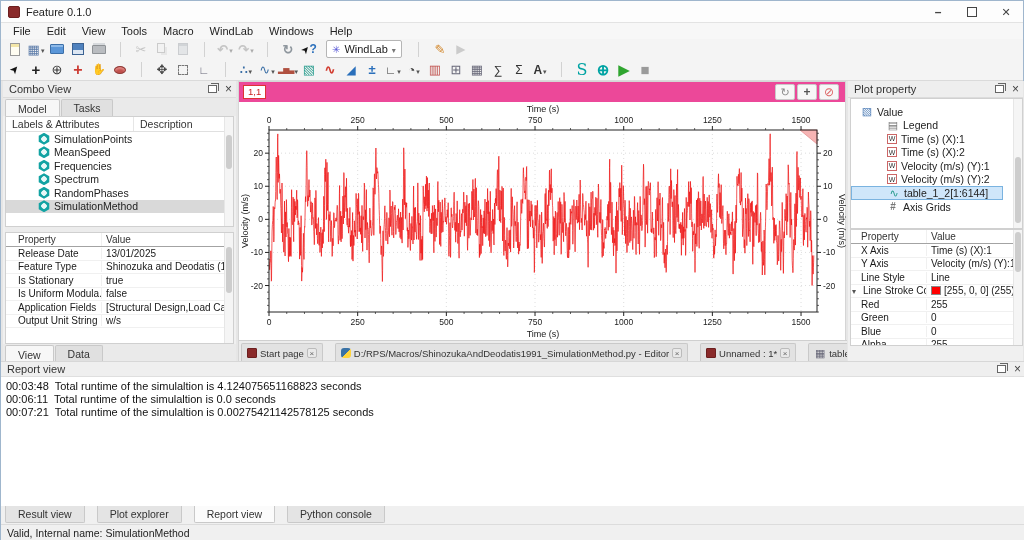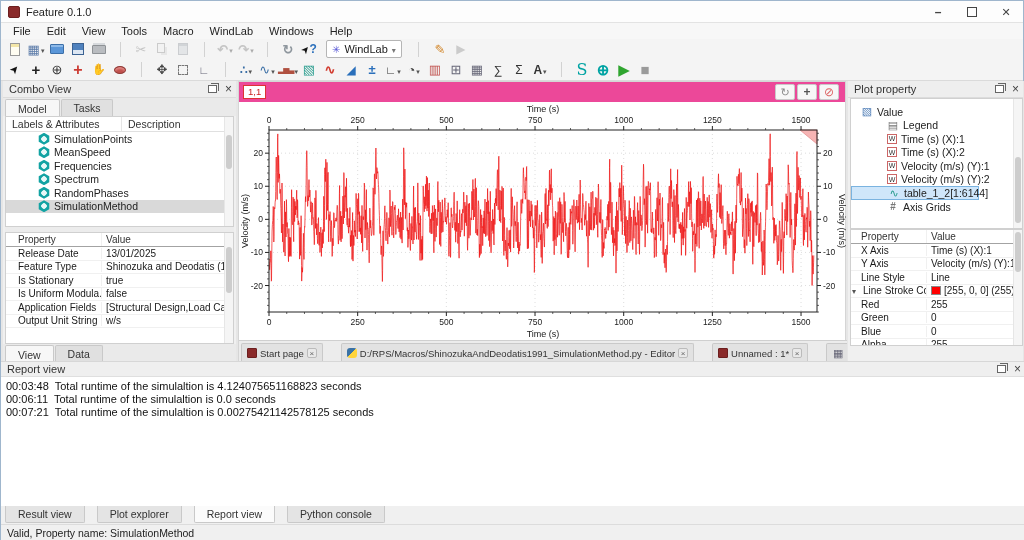--- a/index.html
+++ b/index.html
@@ -90,21 +90,21 @@
   .float-btn { width:9px; height:8px; border:1px solid #666; background:#fff; position:relative; margin-right:8px; }
   .float-btn::before { content:""; position:absolute; left:2px; top:-3px; width:7px; height:7px; border:1px solid #666; border-bottom:none; border-left:none; background:transparent; }
   .close-btn::before { content:"×"; font-size:12px; color:#444; line-height:10px; }
 
   .tabrow { display:flex; align-items:flex-end; height:18px; padding-left:2px; background:#eaeaea; }
   .qtab { padding:2px 12px 2px 12px; font-size:10.5px; border:1px solid #c9c9c9; border-bottom:none; background:#e0e0e0; color:#333; margin-right:1px; border-radius:2px 2px 0 0; }
   .qtab.active { background:#f7f7f7; position:relative; top:1px; padding-top:3px; }
 
   .treebox { background:#fff; border:1px solid #d0d0d0; position:relative; overflow:hidden; }
   .tree-head { display:flex; height:15px; border-bottom:1px solid #e0e0e0; font-size:10.5px; color:#333; }
-  .tree-head .c1 { width:116px; padding:1px 0 0 6px; border-right:1px solid #e6e6e6; }
+  .tree-head .c1 { width:128px; padding:1px 0 0 6px; border-right:1px solid #e6e6e6; }
   .tree-head .c2 { flex:1; padding:1px 0 0 6px; }
   .trow { display:flex; align-items:center; height:13.5px; padding-left:32px; gap:4px; font-size:10.5px; color:#222; }
   .trow.sel { background:#d9d9d9; }
   .trow .tlabel { white-space:nowrap; }
   .ticon { display:inline-flex; align-items:center; justify-content:center; width:12px; height:12px; flex:0 0 12px; }
   .ticon.hexi { background:radial-gradient(circle, #e7f8f8 0 2.5px, #12a3a3 3px); clip-path:polygon(50% 0,94% 25%,94% 75%,50% 100%,6% 75%,6% 25%); }
 
   .propgrid { background:#fff; border:1px solid #d0d0d0; position:relative; overflow:hidden; font-size:10px; }
   .phead { display:flex; height:14px; border-bottom:1px solid #a3a3a3; color:#333; }
   .prow { display:flex; height:13.5px; border-bottom:1px solid #f0f0f0; align-items:center; }
@@ -123,21 +123,21 @@
   #left-split { position:absolute; left:2px; top:146px; width:229px; height:5px; background:#ececec; }
   #left-props { position:absolute; left:2px; top:151px; width:229px; height:112px; }
   #left-props .pkey { width:96px; }
   #left-tabs { position:absolute; left:0px; top:263px; width:233px; }
 
   
   #right-dock { left:847px; top:0; width:175px; height:280px; }
   #right-tree { position:absolute; left:2px; top:17px; width:173px; height:131px; padding-top:6px; }
   #right-tree .trow { padding-left:36px; }
   #right-tree .trow.root { padding-left:10px; }
-  #right-tree .trow.sel { background:#cfe6fa; border:1px solid #7ab3e0; height:14px; width:128px; }
+  #right-tree .trow.sel { background:#cfe6fa; border:1px solid #7ab3e0; height:14px; width:152px; }
   #right-props { position:absolute; left:2px; top:148px; width:173px; height:117px; }
   #right-props .pkey { width:76px; padding-left:10px; }
   .ticon[data-icon="graph-icon"]::before { content:"▧"; color:#4a7ab5; font-size:11px; }
   .ticon[data-icon="legend-icon"]::before { content:"▤"; color:#777; font-size:11px; }
   .ticon[data-icon="axis-w-icon"] { width:10px; height:10px; flex:0 0 10px; border:1px solid #c66; background:#fff; font-size:7px; color:#333; }
   .ticon[data-icon="axis-w-icon"]::before { content:"W"; }
   .ticon[data-icon="curve-icon"]::before { content:"∿"; color:#2a9d8f; font-size:11px; }
   .ticon[data-icon="axis-grids-icon"]::before { content:"#"; color:#777; font-weight:bold; font-size:10px; }
 
   
@@ -147,21 +147,21 @@
   .strip-btns { position:absolute; right:6px; top:2px; display:flex; gap:2px; }
   .sbtn { width:20px; height:16px; border:1px solid #c9c9c9; background:#f7f7f7; border-radius:2px; display:flex; align-items:center; justify-content:center; }
   .sbtn .g[data-icon="refresh-plot-icon"]::before { content:"↻"; color:#888; font-size:11px; }
   .sbtn .g[data-icon="add-plot-icon"]::before { content:"+"; color:#555; font-size:12px; font-weight:bold; }
   .sbtn .g[data-icon="disable-plot-icon"]::before { content:"⊘"; color:#d66; font-size:12px; }
   #plot-wrap { position:absolute; left:0; top:20px; width:608px; height:238px; }
   svg { font-family:"Liberation Sans", sans-serif; }
 
   
   .mditabs { position:absolute; left:0; top:258px; width:608px; height:22px; background:#ececec; border-top:1px solid #cfcfcf; display:flex; align-items:flex-end; padding-left:2px; overflow:hidden; }
-  .mtab { display:inline-flex; align-items:center; gap:3px; height:19px; padding:0 5px; font-size:9.5px; color:#333; background:#e2e2e2; border:1px solid #c9c9c9; border-bottom:none; border-radius:2px 2px 0 0; margin-right:18px; white-space:nowrap; }
+  .mtab { display:inline-flex; align-items:center; gap:3px; height:19px; padding:0 5px; font-size:9.5px; color:#333; background:#e2e2e2; border:1px solid #c9c9c9; border-bottom:none; border-radius:2px 2px 0 0; margin-right:12px; white-space:nowrap; }
   .mtab.active { background:#fafafa; }
   .closebox { width:10px; height:10px; border:1px solid #bbb; background:#e9e9e9; border-radius:2px; font-size:8px; color:#666; display:inline-flex; align-items:center; justify-content:center; }
   .closebox::before { content:"×"; }
   .ticon[data-icon="labrps-logo-icon"] { width:10px; height:10px; flex:0 0 10px; background:#8a2a2a; border:1px solid #6c1f1f; border-radius:1px; }
   .ticon[data-icon="python-icon"] { width:10px; height:10px; flex:0 0 10px; background:linear-gradient(135deg,#3a72a5 50%,#ffd43b 50%); border-radius:3px; }
   .ticon[data-icon="table-grid-icon"]::before { content:"▦"; color:#667; font-size:11px; }
   .ticon[data-icon="graph-tab-icon"]::before { content:"▧"; color:#4a7ab5; font-size:11px; }
 
   
   .report-header { position:absolute; left:0; top:360px; width:1024px; height:16px; background:#efefef; border-top:1px solid #d7d7d7; border-bottom:1px solid #dfdfdf; display:flex; align-items:center; padding:0 4px 0 6px; }
@@ -969,15 +969,15 @@
 
   <div class="bottombar">
 
   <span class="btab">Result view</span>
       <span class="btab">Plot explorer</span>
       <span class="btab active">Report view</span>
       <span class="btab">Python console</span>
     </div>
 
   <div class="statusbar">
-    <span>Valid, Property name: SimulationMethod</span>
+    <span>Valid, Internal name: SimulationMethod</span>
   </div>
 </div>
 
 </body></html>

